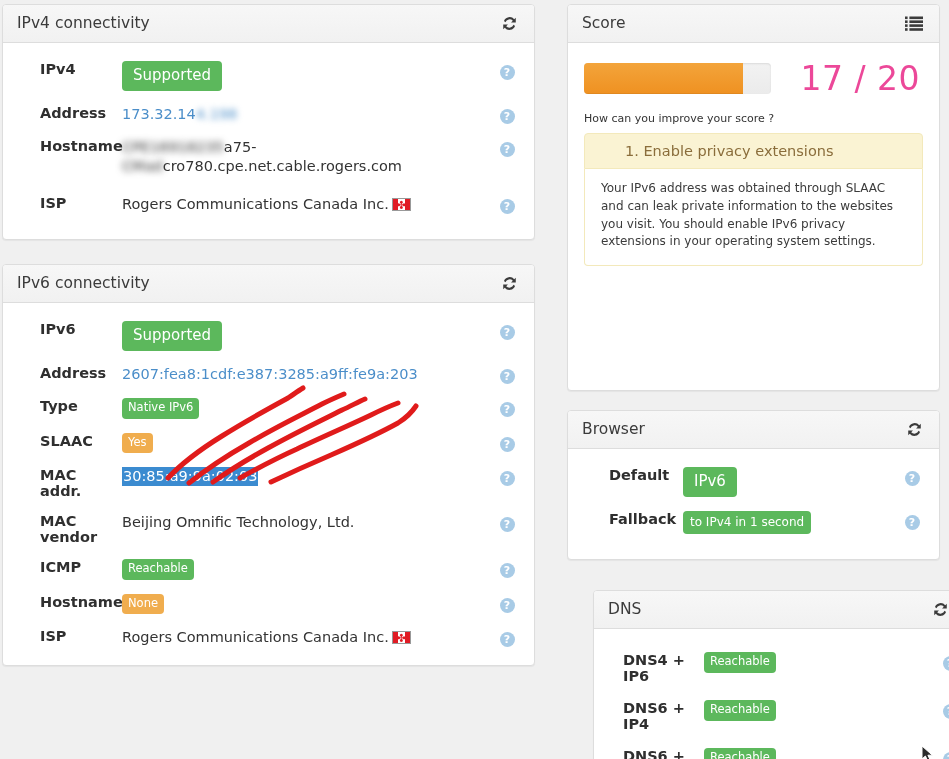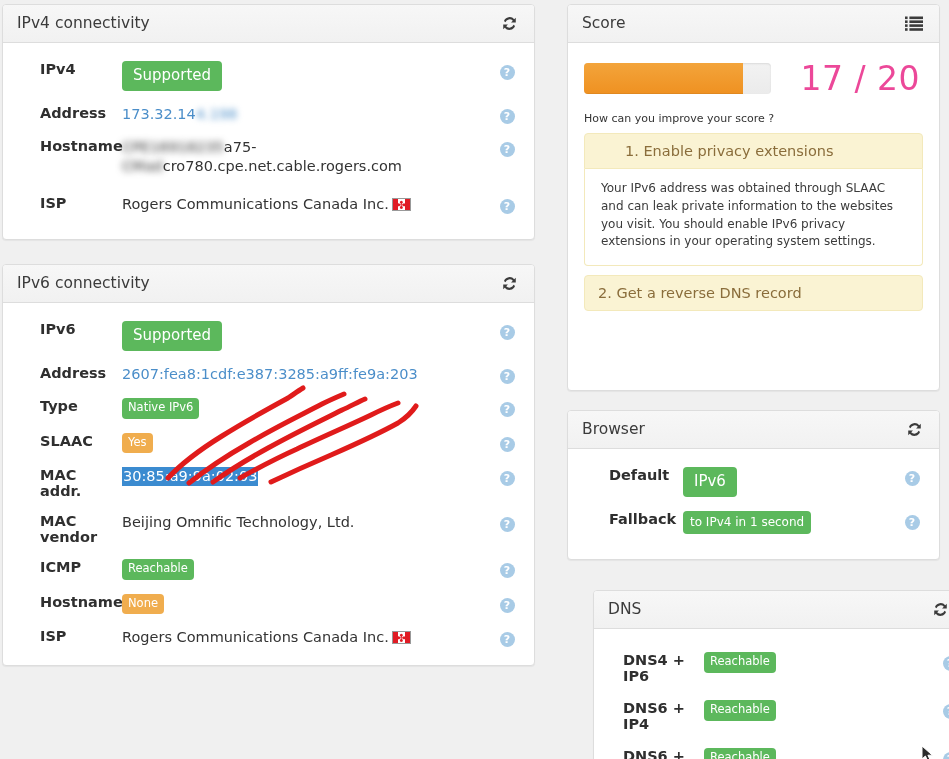--- a/index.html
+++ b/index.html
@@ -385,21 +385,20 @@
         </div>
         <div class="score-num">17 / 20</div>
       </div>
 
       <div class="score-q">How can you improve your score ?</div>
 
       <div class="accordion">
         <div class="acc-head acc-open-head">1. Enable privacy extensions</div>
         <div class="acc-body">Your IPv6 address was obtained through SLAAC and can leak private information to the websites you visit. You should enable IPv6 privacy extensions in your operating system settings.</div>
         <div class="acc-spacer"></div>
-        <div class="acc-head">2. Get a reverse DNS record</div>
       </div>
 
     </div>
   </div>
 
   <div class="panel card-right" style="left:567px; top:410px; width:373px; height:150px;">
     <div class="panel-head">
       <div class="panel-title">Browser</div>
       <div class="head-icon">
         <svg width="19" height="19" viewBox="0 0 20 20" aria-hidden="true">

